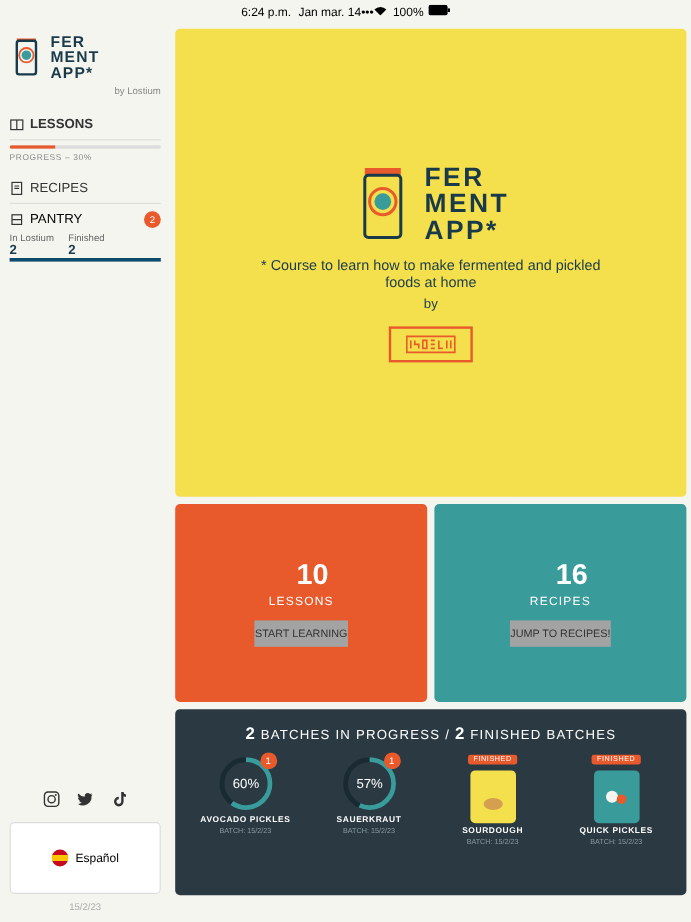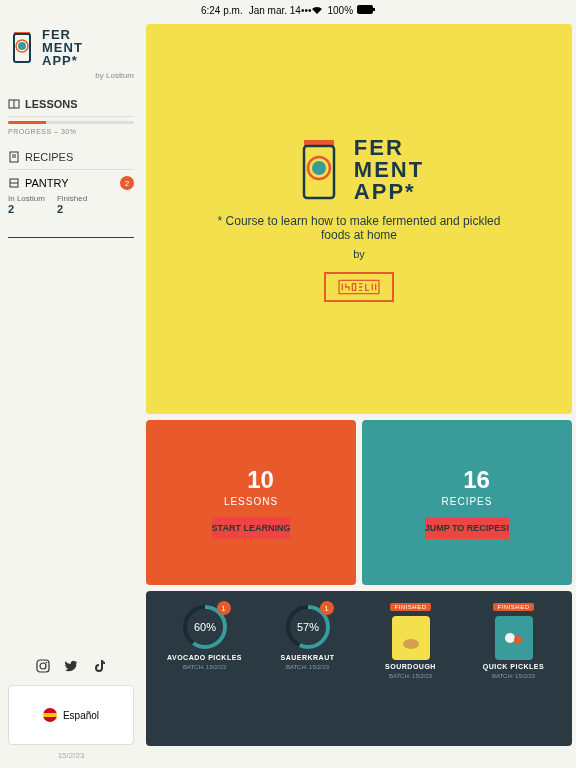--- a/index.html
+++ b/index.html
@@ -19,21 +19,21 @@
     .by-line { font-size: 8px; color: #888; text-align: right; margin-bottom: 12px; }
     
     .nav-item { padding: 6px 0; font-size: 11px; color: #333; display: flex; align-items: center; gap: 5px; cursor: pointer; border-bottom: 1px solid #ddd; }
     .nav-item.active { font-weight: 600; }
     .nav-icon { width: 12px; height: 12px; display: inline-block; }
     .progress-section { padding: 4px 0 10px; }
     .progress-bar { height: 3px; background: #ddd; border-radius: 2px; overflow: hidden; margin-bottom: 4px; }
     .progress-fill { height: 100%; background: #e85a2c; width: 30%; }
     .progress-label { font-size: 7px; color: #888; letter-spacing: 0.5px; }
     
-    .pantry-section { padding: 6px 0 22px; border-bottom: 1px solid #0c4a6e; }
+    .pantry-section { padding: 6px 0 0; border-bottom: 3px solid #0c4a6e; }
     .pantry-header { display: flex; align-items: center; justify-content: space-between; font-size: 11px; }
     .pantry-badge { background: #e85a2c; color: white; border-radius: 50%; width: 14px; height: 14px; display: flex; align-items: center; justify-content: center; font-size: 8px; }
     .pantry-stats { display: flex; gap: 12px; margin-top: 4px; }
     .pantry-stat { font-size: 8px; color: #666; }
     .pantry-num { font-size: 11px; font-weight: 700; color: #1a3a4a; display: block; }
     
     .sidebar-spacer { flex: 1; }
     .social-row { display: flex; gap: 14px; justify-content: center; margin-bottom: 12px; }
     .social-icon { width: 14px; height: 14px; cursor: pointer; }
     .lang-btn { display: flex; align-items: center; gap: 6px; justify-content: center; padding: 22px; border: 1px solid #ddd; border-radius: 4px; font-size: 10px; background: white; cursor: pointer; margin-bottom: 6px; }
@@ -50,21 +50,21 @@
     .hero-tagline { font-size: 12px; color: #1a3a4a; text-align: center; max-width: 300px; margin-bottom: 6px; }
     .hero-by { font-size: 11px; color: #1a3a4a; margin-bottom: 12px; }
     .lostium-logo { width: 70px; height: 30px; border: 2px solid #e85a2c; padding: 3px; }
     
     .cards-row { display: flex; gap: 6px; margin-bottom: 6px; }
     .card { flex: 1; height: 165px; border-radius: 4px; display: flex; flex-direction: column; align-items: center; justify-content: center; gap: 2px; }
     .card-orange { background: #e85a2c; color: white; }
     .card-teal { background: #3a9b9b; color: white; }
     .card-num { font-size: 24px; font-weight: 700; margin-left: 19px; }
     .card-label { font-size: 10px; letter-spacing: 1px; margin-bottom: 8px; }
-    .card-btn { background: #ef4444; color: #333; border: none; padding: 6px 0; font-size: 9px; font-weight: 700; cursor: pointer; }
+    .card-btn { background: #a3a3a3; color: #333; border: none; padding: 6px 0; font-size: 9px; font-weight: 400; cursor: pointer; }
     
     .batches-panel { background: #2a3942; border-radius: 4px; padding: 12px 10px; color: white; height: 155px; }
     .batches-title { text-align: center; font-size: 11px; letter-spacing: 1px; margin-bottom: 10px; }
     .batches-title .num { font-size: 14px; font-weight: 700; }
     .batches-row { display: flex; gap: 6px; justify-content: space-around; }
     .batch { display: flex; flex-direction: column; align-items: center; gap: 3px; flex: 1; }
     .batch-ring { width: 48px; height: 48px; position: relative; }
     .ring-badge { position: absolute; top: -2px; right: -2px; width: 14px; height: 14px; background: #e85a2c; border-radius: 50%; display: flex; align-items: center; justify-content: center; font-size: 8px; }
     .batch-finished { background: #e85a2c; color: white; font-size: 6px; padding: 1px 4px; border-radius: 2px; letter-spacing: 0.5px; margin-bottom: 2px; }
     .batch-img { width: 38px; height: 44px; border-radius: 4px; display: flex; align-items: center; justify-content: center; }
@@ -225,20 +225,23 @@
         <button class="card-btn">START LEARNING</button>
       </div>
       <div class="card card-teal">
         <div class="card-num">16</div>
         <div class="card-label">RECIPES</div>
         <button class="card-btn">JUMP TO RECIPES!</button>
       </div>
     </div>
 
     <div class="batches-panel">
+      <div class="batches-title">
+        <span class="num">2</span><span> BATCHES IN PROGRESS / </span><span class="num">2</span><span> FINISHED BATCHES</span>
+      </div>
       <div class="batches-row">
         <div class="batch">
           <div class="batch-ring">
             <svg viewBox="0 0 48 48">
                 <circle cx="24" cy="24" r="20" fill="none" stroke="#1a2a32" stroke-width="4"></circle>
                 <circle cx="24" cy="24" r="20" fill="none" stroke="#3a9b9b" stroke-width="4" stroke-dasharray="75 126" transform="rotate(-90 24 24)"></circle>
                 <text x="24" y="28" font-size="11" text-anchor="middle" fill="white">60%</text>
               </svg>
             <span class="ring-badge">1</span>
           </div>

